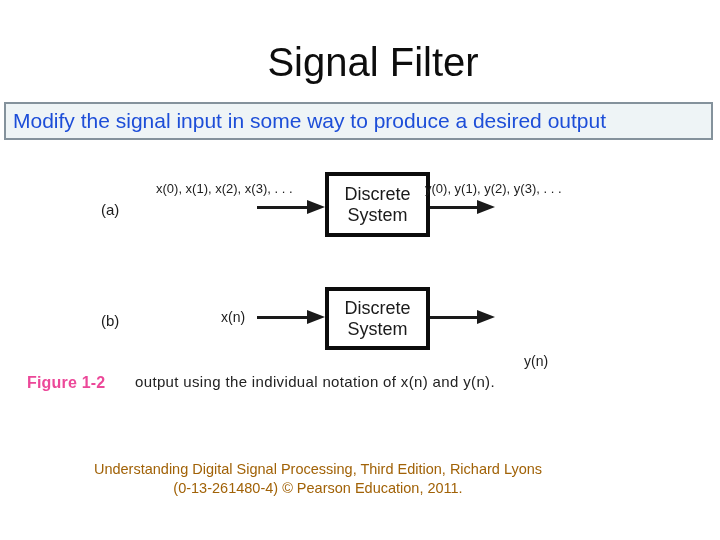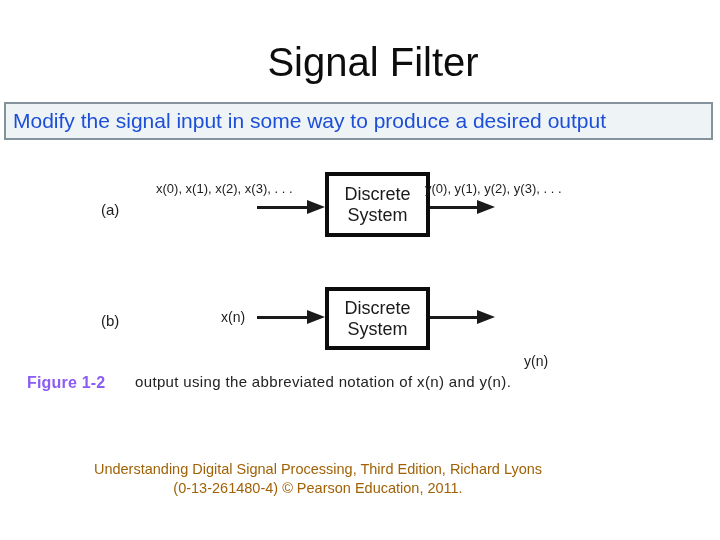--- a/index.html
+++ b/index.html
@@ -74,21 +74,21 @@
   .tri-b-in{left:307px;top:310px;}
   .box-b{left:325px;top:287px;width:105px;height:63px;}
   .line-b-out{left:430px;top:316px;width:47px;}
   .tri-b-out{left:477px;top:310px;}
   .yn{left:524px;top:309px;font-size:14px;margin-top:44px;}
 
   
   .fig-label{
     left:27px;top:374px;
     font-size:16px;font-weight:bold;
-    color:#8b5cf6;letter-spacing:0.2px;
+    color:#ec4899;letter-spacing:0.2px;
   }
   .fig-caption{
     left:135px;top:372px;width:570px;
     font-size:15px;line-height:20px;
     letter-spacing:0.35px;
     color:#222222;
   }
 
   
   .attribution{
@@ -124,19 +124,19 @@
 <div class="abs sysbox box-b">
   <span>Discrete</span>
   <span>System</span>
 </div>
 <div class="abs dline line-b-out"></div>
 <div class="abs tri tri-b-out"></div>
 <div class="abs seq yn">y(n)</div>
 
 <div class="abs fig-label">Figure 1-2</div>
 <div class="abs fig-caption">
-  <div>output using the abbreviated notation of x(n) and y(n).</div>
+  <div>output using the individual notation of x(n) and y(n).</div>
 </div>
 
 <div class="abs attribution">
   <div>Understanding Digital Signal Processing, Third Edition, Richard Lyons</div>
   <div>(0-13-261480-4) © Pearson Education, 2011.</div>
 </div>
 
 </body></html>

